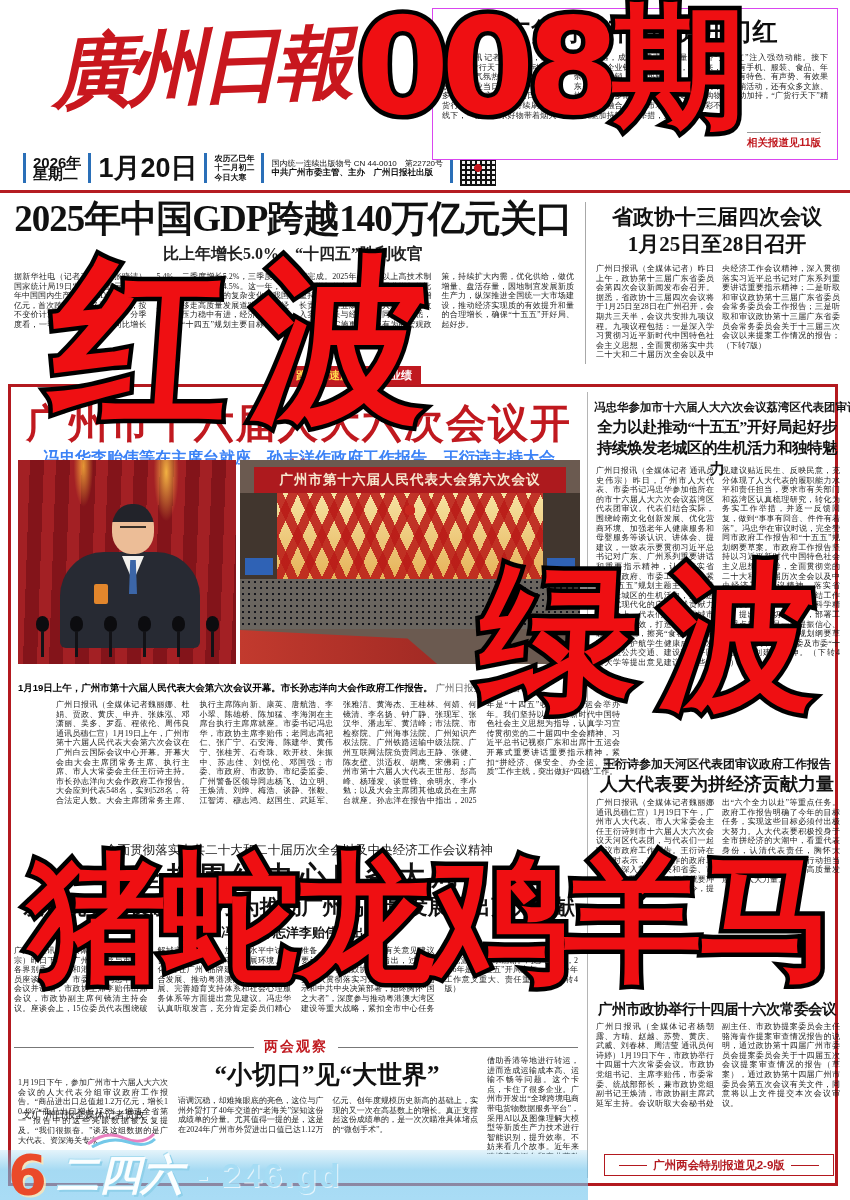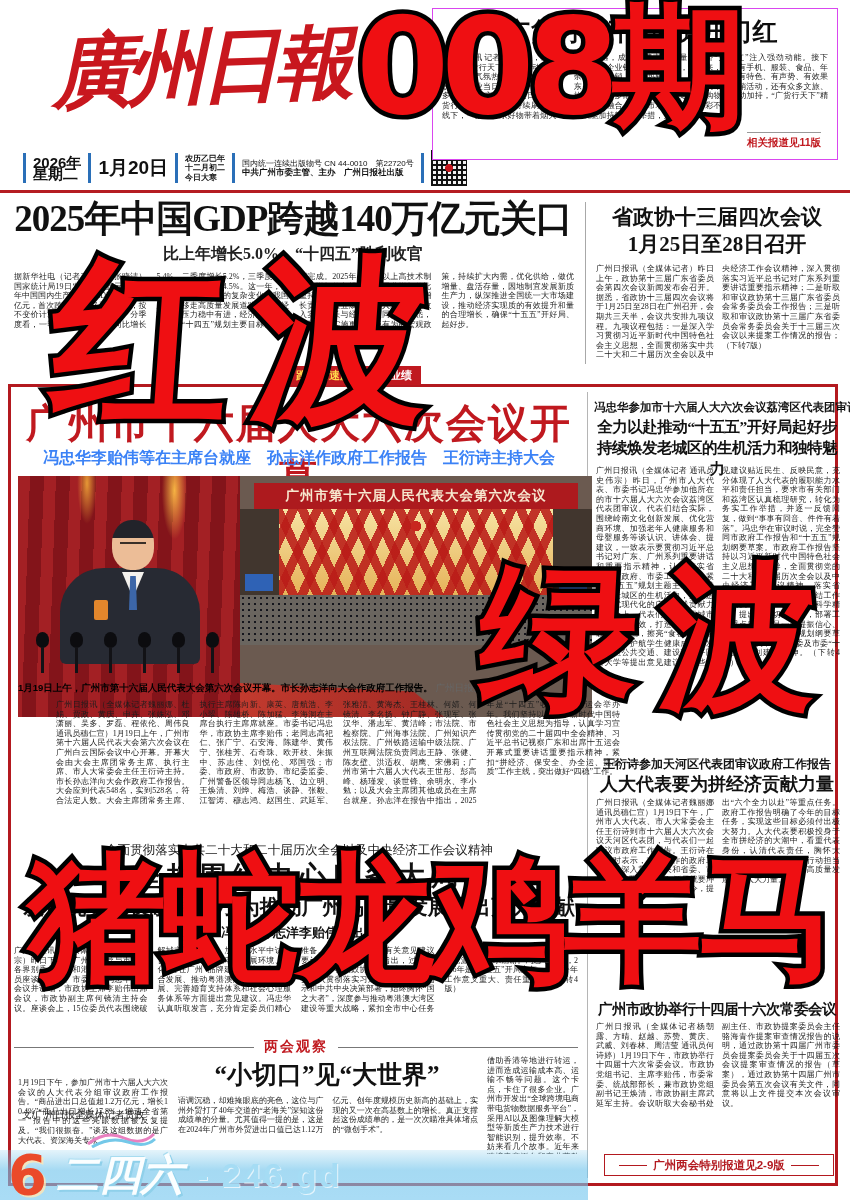--- a/index.html
+++ b/index.html
@@ -14,21 +14,21 @@
   .logo{left:52px;top:6px;width:378px;height:122px;color:#c8171e;font-size:80px;font-weight:bold;
         font-style:italic;font-family:"DejaVu Serif",serif;letter-spacing:-6px;line-height:118px;
         transform:rotate(-2deg);white-space:nowrap;}
   .tagline{left:88px;top:127px;width:310px;display:flex;align-items:center;gap:6px;
            color:#bf4b45;font-size:12px;font-weight:bold;}
   .tl-icon{width:15px;height:15px;border:2px solid #c8171e;border-radius:50%;position:relative;flex:0 0 auto;}
   .tl-icon:after{content:"";position:absolute;left:4px;top:4px;width:5px;height:5px;background:#c8171e;border-radius:50%;}
   .dateline{left:16px;top:149px;width:412px;height:38px;display:flex;align-items:center;}
   .vbar{width:3px;height:30px;background:#2a6fb8;margin:0 7px;flex:0 0 auto;}
   .dl-small{font-size:15px;font-weight:bold;line-height:11px;white-space:nowrap;}
-  .dl-date{font-size:19px;font-weight:bold;white-space:nowrap;text-align:center;}
+  .dl-date{font-size:27px;font-weight:bold;white-space:nowrap;text-align:center;}
   .dl-tiny{font-size:8px;line-height:9.5px;white-space:nowrap;}
   .dl-tiny b{font-size:8.5px;}
   .qr{width:36px;height:36px;flex:0 0 auto;
       background:
         radial-gradient(circle 4px at 50% 50%, #c8171e 92%, transparent),
         repeating-linear-gradient(0deg,#111 0 2px,transparent 2px 5px),
         repeating-linear-gradient(90deg,#111 0 2px,#f2f2f2 2px 5px);}
   .red-rule{left:0;top:190px;width:850px;height:3px;background:#b51d22;}
   
   .tr-box{left:432px;top:8px;width:406px;height:152px;border:1px solid #d946ef;background:#fff;padding:6px 9px;box-sizing:border-box;}
@@ -45,21 +45,21 @@
   .prov-body{left:596px;top:264px;width:244px;height:98px;column-count:2;column-gap:8px;}
   
   .big-box{left:8px;top:384px;width:830px;height:802px;border:3px solid #b3191f;box-sizing:border-box;}
   .banner{left:287px;top:366px;width:134px;height:19px;background:#c01920;display:flex;align-items:center;
           justify-content:center;gap:6px;font-size:11px;font-weight:bold;z-index:3;}
   .banner .y{color:#ffd94d;} .banner .w{color:#fff;}
   .vdiv2{left:587px;top:392px;width:1px;height:786px;background:#b5b5b5;}
   .cong-head{left:18px;top:396px;width:562px;color:#c0191f;font-size:40px;font-weight:bold;letter-spacing:2px;}
   .cong-sub{left:18px;top:448px;width:562px;font-size:16px;font-weight:bold;color:#3b82f6;}
   
-  .ph{top:476px;height:241px;overflow:hidden;padding-left:12px;}
+  .ph{top:460px;height:204px;overflow:hidden;}
   .ph-left{left:18px;width:218px;
       background:
         radial-gradient(ellipse 18px 70px at 68% 6%, rgba(255,195,70,.9), rgba(255,195,70,0) 70%),
         radial-gradient(ellipse 14px 58px at 30% 3%, rgba(255,185,60,.8), rgba(255,185,60,0) 70%),
         repeating-linear-gradient(92deg,#a32024 0 12px,#83141a 12px 26px);}
   .p-head{left:94px;top:44px;width:42px;height:50px;border-radius:46% 46% 44% 44%;
           background:linear-gradient(180deg,#22232a 0 36%,#ecbd97 36%);}
   .p-glass{left:102px;top:66px;width:26px;height:5px;border-top:2px solid #3a3028;}
   .p-body{left:42px;top:92px;width:140px;height:96px;background:#272a33;border-radius:44px 44px 6px 6px;}
   .p-shirt{left:104px;top:96px;width:22px;height:26px;background:#f4f2ee;clip-path:polygon(0 0,100% 0,50% 100%);}

